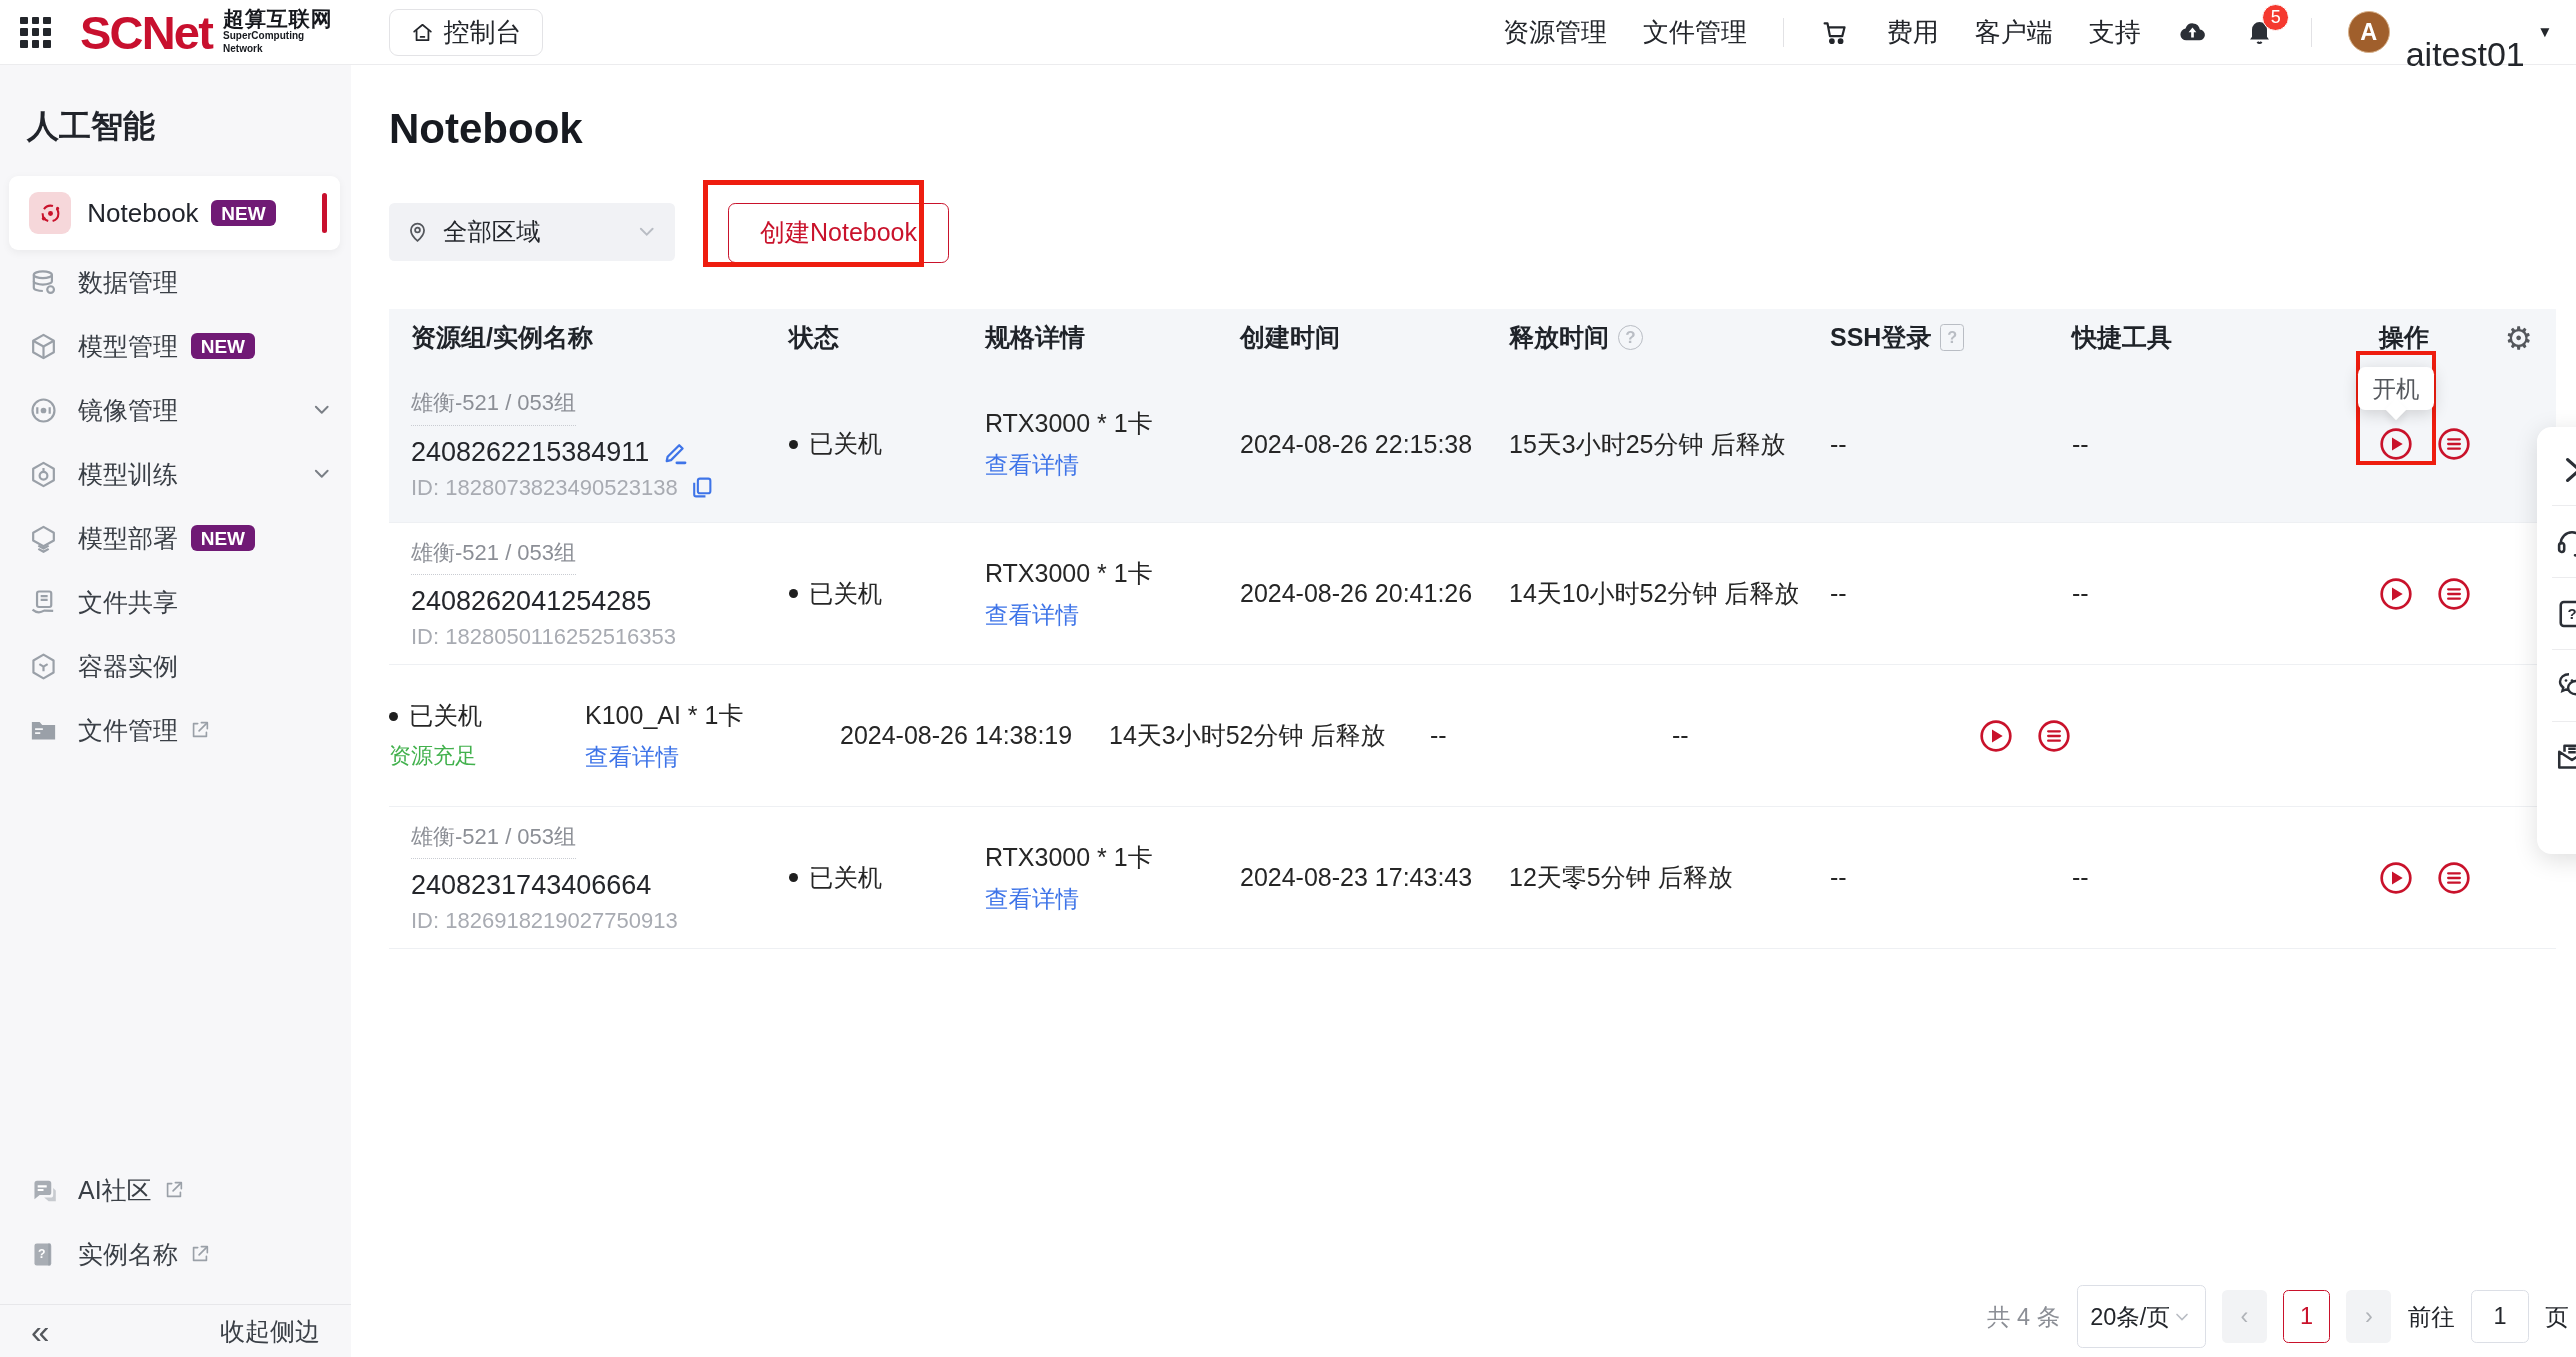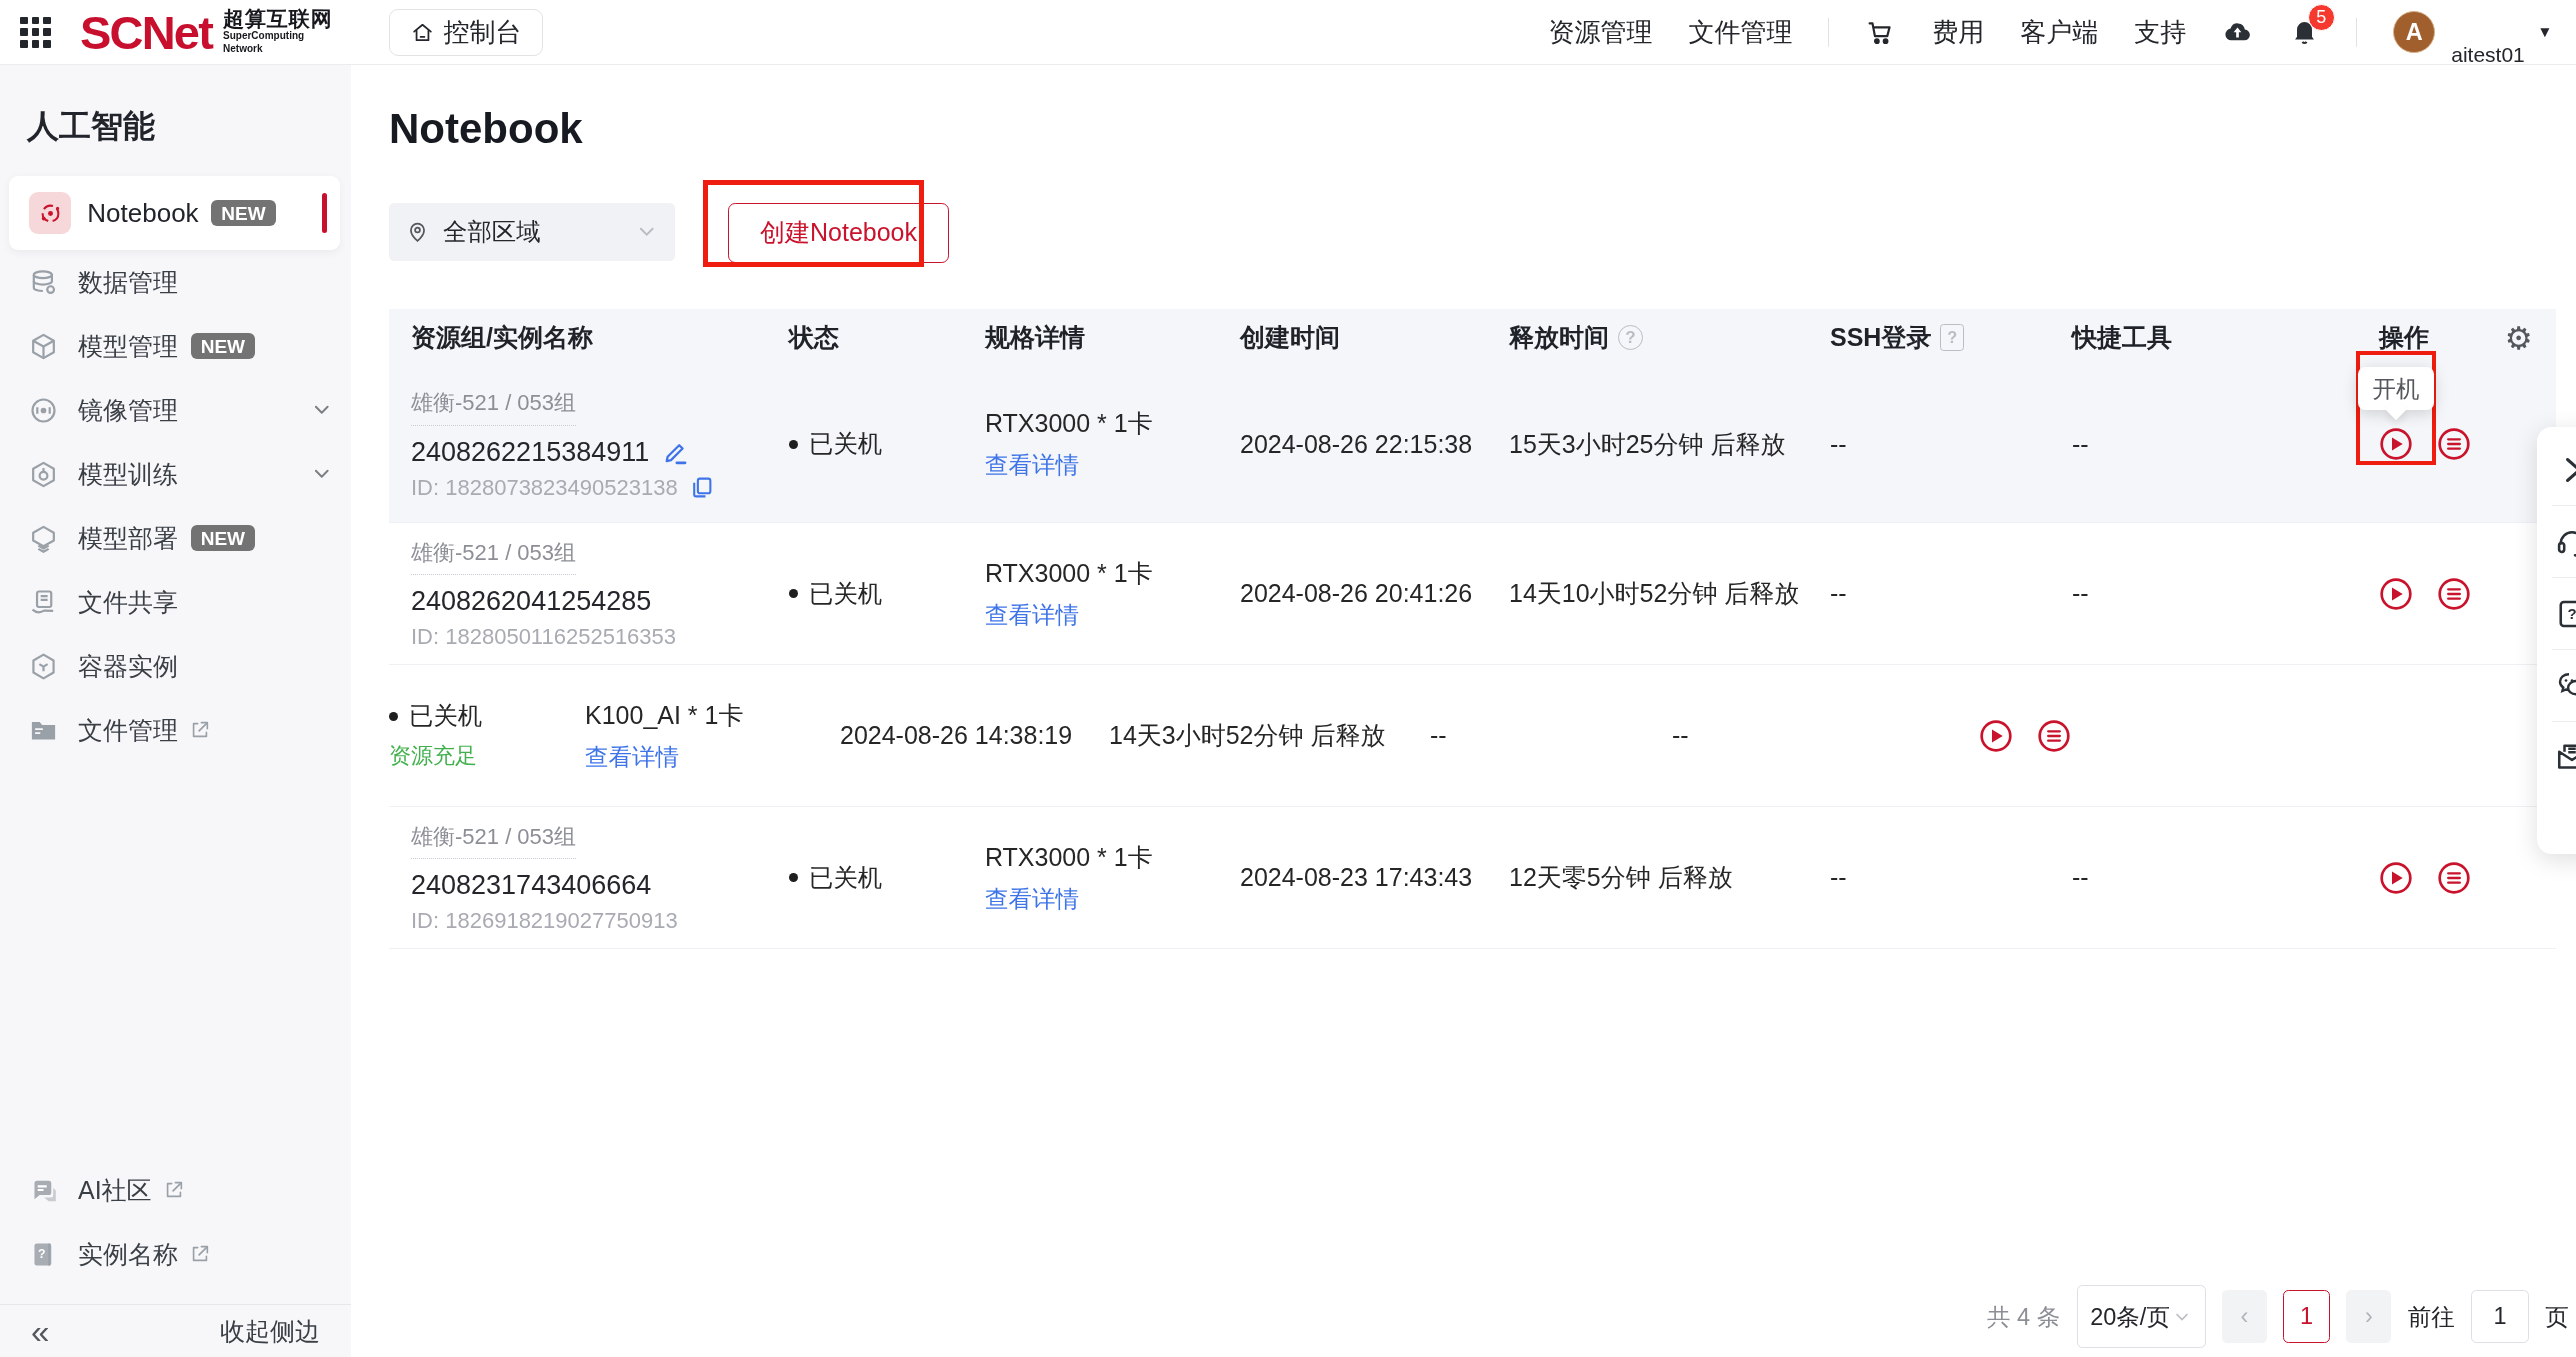--- a/index.html
+++ b/index.html
@@ -23,31 +23,31 @@
   .top-nav-item{font-size:26px;color:#23262b;cursor:pointer;white-space:nowrap;}
   .v-div{width:0.9px;height:29px;background:#e2e2e5;}
   .ticon{width:31px;height:31px;display:inline-flex;align-items:center;justify-content:center;cursor:pointer;}
   .ticon svg{width:29px;height:29px;}
   .bell-wrap{position:relative;cursor:pointer;}
   .badge{position:absolute;top:-11px;right:-14.5px;min-width:27px;height:27px;border-radius:13.6px;
     background:#f5392f;color:#fff;font-size:18px;display:flex;align-items:center;justify-content:center;
     border:1.8px solid #fff;padding:0 5.4px;}
   .avatar{width:42px;height:42px;border-radius:50%;background:#a05f2c;color:#fff;font-size:23.5px;font-weight:700;
     display:flex;align-items:center;justify-content:center;border:1.8px solid #d8b18a;cursor:pointer;}
-  .username{font-size:21px;color:#23262b;margin-left:-20px;cursor:pointer;margin-top:45px;}
+  .username{font-size:34px;color:#23262b;margin-left:-20px;cursor:pointer;margin-top:45px;}
   .caret{font-size:15.4px;color:#23262b;margin-left:-23.5px;cursor:pointer;}
 
   
   .sidebar{position:absolute;left:0;top:65px;width:351px;height:1292px;background:#f7f7f9;z-index:20;}
   .side-title{font-size:32px;font-weight:700;color:#21242b;padding:40px 0 27px 27px;}
   .s-item{height:64px;display:flex;align-items:center;padding:0 18px 0 27px;cursor:pointer;position:relative;color:#3a3f46;}
   .s-item .s-ic{width:33px;height:33px;margin-right:18px;display:inline-flex;align-items:center;justify-content:center;color:#9aa0a8;flex:none;}
   .s-item .s-ic svg{width:31px;height:31px;}
   .s-label{font-size:25px;white-space:nowrap;}
-  .s-badge{margin-left:12.7px;background:#737373;color:#fff;font-size:19px;font-weight:700;
+  .s-badge{margin-left:12.7px;background:#701a75;color:#fff;font-size:19px;font-weight:700;
     border-radius:6px;padding:3.6px 10px;line-height:1;display:none;}
   .s-chev{margin-left:auto;width:23.5px;height:23.5px;color:#7a7f86;display:none;}
   .s-ext{margin-left:11px;width:22px;height:22px;color:#9aa0a8;display:none;}
   .s-item.active{background:#fff;margin:0 11px 0 9px;border-radius:9px;height:74px;
     box-shadow:0 2.7px 9px rgba(0,0,0,.05);padding-left:20px;color:#21242b;}
   .s-item.active .s-label{font-size:26px;}
   .s-item.active::after{content:"";position:absolute;right:12.7px;top:17px;width:5.4px;height:40px;background:#c8102e;border-radius:2.7px;}
   .nb-ic{width:42px;height:42px;border-radius:9px;background:#f6d7da;display:flex;align-items:center;justify-content:center;margin-right:16.3px;flex:none;}
   .nb-ic svg{width:27px;height:27px;}
   .s-bottom{position:absolute;left:0;bottom:71px;width:100%;}

